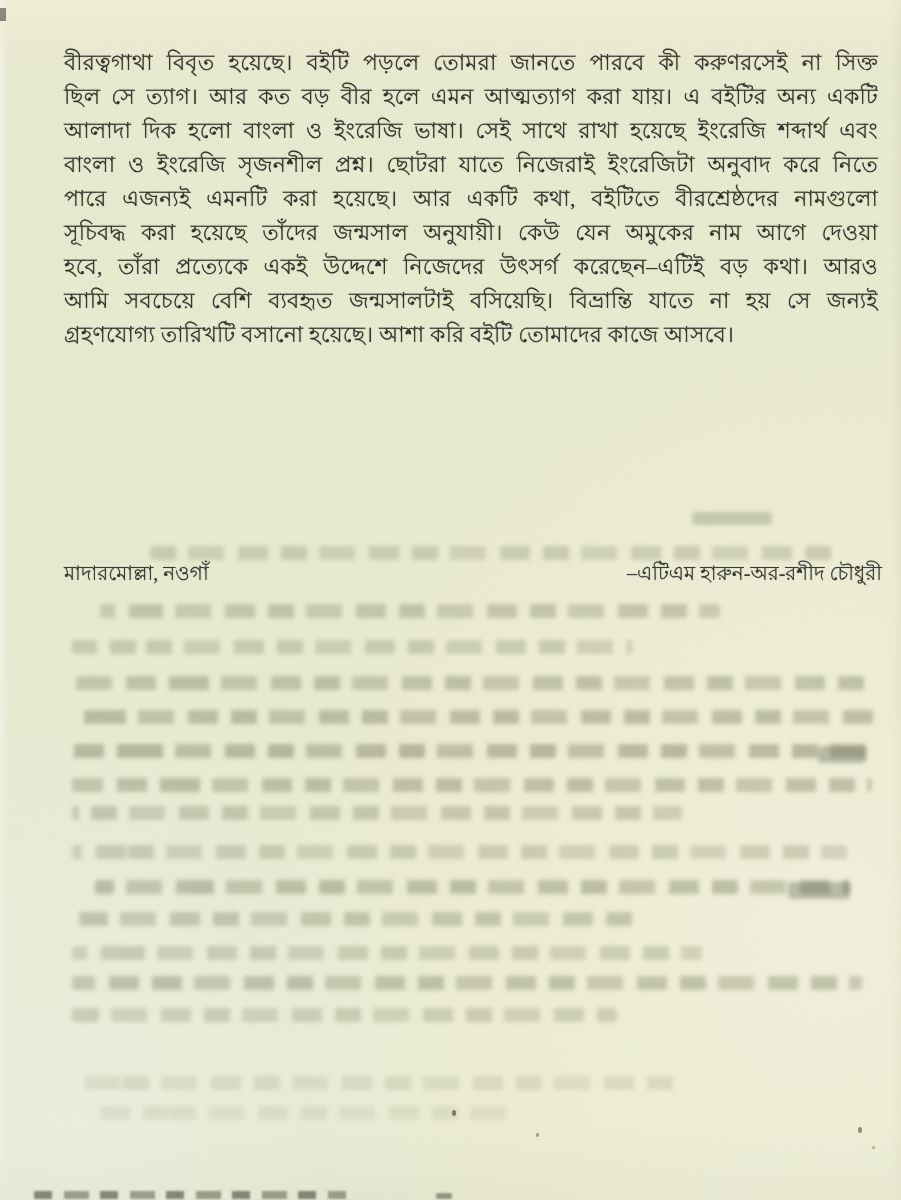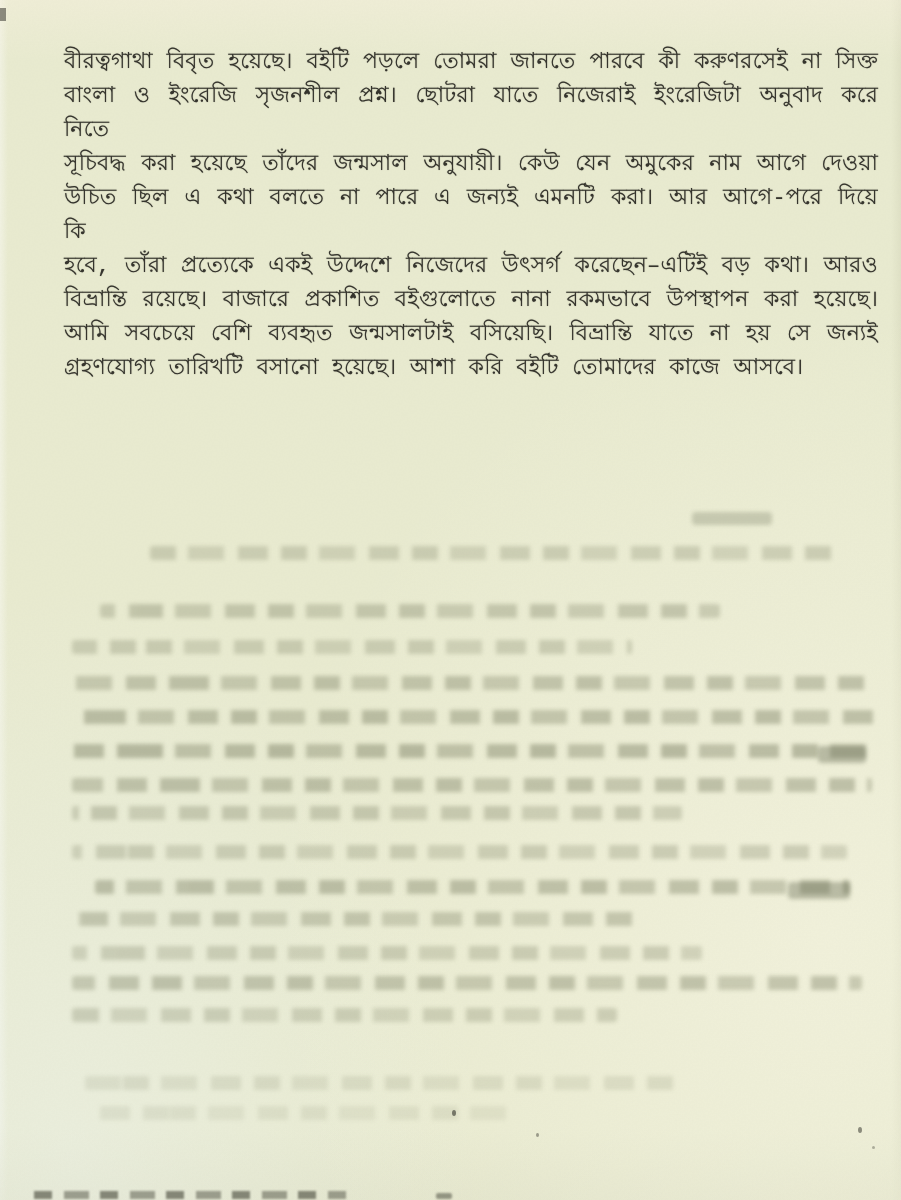--- a/index.html
+++ b/index.html
@@ -1,21 +1,21 @@
 <!DOCTYPE html>
 <html><head>
 <meta charset="utf-8">
 <style>
   html,body{margin:0;padding:0;background:#777;}
   .page{
     position:relative;
     width:901px;height:1200px;
     margin:0 auto;
     overflow:hidden;
-    font-family:Liberation Mono, monospace;
+    font-family:Liberation Serif, serif;
     background:
       radial-gradient(ellipse at 92% 78%, rgba(248,246,228,0.55), transparent 48%),
       radial-gradient(ellipse at 8% 96%, rgba(236,242,236,0.45), transparent 35%),
       linear-gradient(180deg, rgba(247,241,222,0.45), transparent 60px),
       linear-gradient(180deg, transparent 94%, rgba(222,224,198,0.6) 100%),
       linear-gradient(90deg, rgba(250,250,244,0.5) 0px, transparent 8px),
       linear-gradient(270deg, rgba(205,206,178,0.35) 0px, transparent 10px),
       #e9ebd0;
   }
   .grain{position:absolute;inset:0;pointer-events:none;}
@@ -67,30 +67,35 @@
     <filter id="grain-f">
       <feTurbulence type="fractalNoise" baseFrequency="0.55" numOctaves="2" stitchTiles="stitch"></feTurbulence>
       <feColorMatrix type="matrix" values="0 0 0 0 0.42  0 0 0 0 0.42  0 0 0 0 0.33  0 0 0 0.05 0"></feColorMatrix>
     </filter>
     <rect width="901" height="1200" filter="url(#grain-f)"></rect>
   </svg>
 
   <div class="textblock">
     <div>
       <div class="tline">বীরত্বগাথা বিবৃত হয়েছে। বইটি পড়লে তোমরা জানতে পারবে কী করুণরসেই না সিক্ত</div>
+      <div class="tline">ছিল সে ত্যাগ। আর কত বড় বীর হলে এমন আত্মত্যাগ করা যায়। এ বইটির অন্য একটি</div>
+      <div class="tline">আলাদা দিক হলো বাংলা ও ইংরেজি ভাষা। সেই সাথে রাখা হয়েছে ইংরেজি শব্দার্থ এবং</div>
       <div class="tline">বাংলা ও ইংরেজি সৃজনশীল প্রশ্ন। ছোটরা যাতে নিজেরাই ইংরেজিটা অনুবাদ করে নিতে</div>
+      <div class="tline">পারে এজন্যই এমনটি করা হয়েছে। আর একটি কথা, বইটিতে বীরশ্রেষ্ঠদের নামগুলো</div>
       <div class="tline">সূচিবদ্ধ করা হয়েছে তাঁদের জন্মসাল অনুযায়ী। কেউ যেন অমুকের নাম আগে দেওয়া</div>
-      <div class="tline">উচিত ছিল এ কথা বলতে না পারে এ জন্যই এমনটি করা। আর আগে-পরে দিয়ে কি</div>
       <div class="tline">হবে, তাঁরা প্রত্যেকে একই উদ্দেশে নিজেদের উৎসর্গ করেছেন–এটিই বড় কথা। আরও</div>
-      <div class="tline">বিভ্রান্তি রয়েছে। বাজারে প্রকাশিত বইগুলোতে নানা রকমভাবে উপস্থাপন করা হয়েছে।</div>
       <div class="tline">আমি সবচেয়ে বেশি ব্যবহৃত জন্মসালটাই বসিয়েছি। বিভ্রান্তি যাতে না হয় সে জন্যই</div>
       <div class="tline last">গ্রহণযোগ্য তারিখটি বসানো হয়েছে। আশা করি বইটি তোমাদের কাজে আসবে।</div>
     </div>
   </div>
 
+  <div class="sigrow">
+    <span>মাদারমোল্লা, নওগাঁ</span>
+    <span>–এটিএম হারুন-অর-রশীদ চৌধুরী</span>
+  </div>
 
   <div id="ghost-layer">
       <div class="ghost" style="top: 546px; left: 150px; width: 690px; opacity: 0.3; background-position: 0px 0px;"></div>
       <div class="ghost" style="top: 604px; left: 100px; width: 620px; opacity: 0.38; background-position: 37px 0px;"></div>
       <div class="ghost" style="top: 640px; left: 72px; width: 560px; opacity: 0.32; background-position: 74px 0px;"></div>
       <div class="ghost" style="top: 676px; left: 72px; width: 800px; opacity: 0.42; background-position: 111px 0px;"></div>
       <div class="ghost" style="top: 710px; left: 72px; width: 802px; opacity: 0.46; background-position: 28px 0px;"></div>
       <div class="ghost" style="top: 744px; left: 72px; width: 806px; opacity: 0.5; background-position: 65px 0px;"></div>
       <div class="ghost" style="top: 778px; left: 72px; width: 800px; opacity: 0.44; background-position: 102px 0px;"></div>
       <div class="ghost" style="top: 806px; left: 72px; width: 610px; opacity: 0.36; background-position: 19px 0px;"></div>

